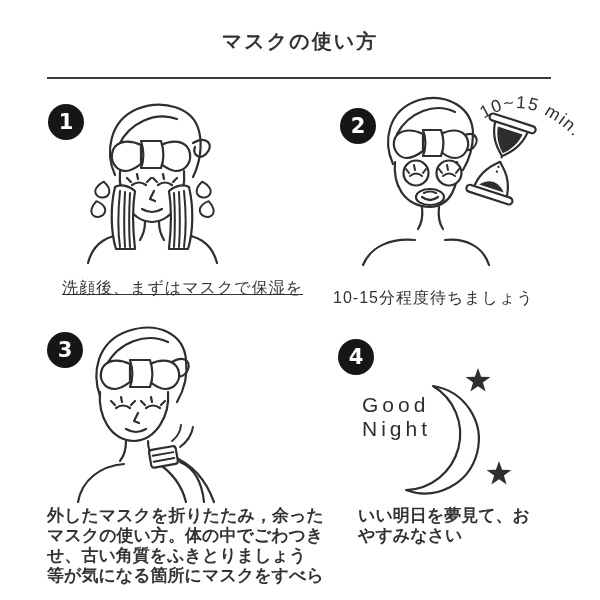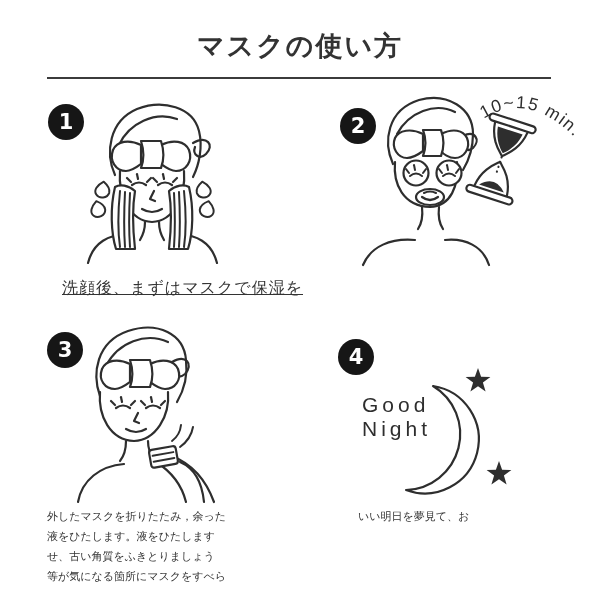--- a/index.html
+++ b/index.html
@@ -4,38 +4,38 @@
 <style>
   html,body{margin:0;padding:0;background:#fff;}
   .page{
     position:relative;width:600px;height:600px;overflow:hidden;
     background:var(--background,#ffffff);
     font-family:"Liberation Sans","DejaVu Sans",sans-serif;
     color:var(--ink,#333333);
   }
   .title{
     position:absolute;left:0;top:28px;width:600px;text-align:center;
-    font-size:27px;font-weight:600;letter-spacing:2px;color:var(--ink,#333333);
+    font-size:20px;font-weight:600;letter-spacing:2px;color:var(--ink,#333333);
   }
   .divider{
     position:absolute;left:47px;top:77px;width:504px;height:2px;
     background:var(--divider,#3b3b3b);
   }
   .badge{
     position:absolute;width:36px;height:36px;border-radius:50%;
     background:var(--badge,#161616);color:#ffffff;
     display:flex;align-items:center;justify-content:center;
     font-family:"DejaVu Sans",sans-serif;font-weight:bold;font-size:21px;line-height:1;
   }
   .illus{position:absolute;}
   .cap{
     position:absolute;font-size:16px;line-height:20px;letter-spacing:1px;
     color:var(--ink,#3a3a3a);white-space:nowrap;
   }
-  .cap.block{font-size:11px;letter-spacing:0;}
+  .cap.block{font-size:17px;letter-spacing:0;font-weight:bold;}
   svg text{font-family:"Liberation Sans","DejaVu Sans",sans-serif;}
   .moonword{font-size:21px;letter-spacing:4px;fill:var(--stroke,#2e2e2e);}
 </style>
 </head>
 <body>
 
 <div class="page">
 
   <div class="title">マスクの使い方</div>
   <div class="divider"></div>
@@ -145,20 +145,21 @@
         <path d="M-13,-30 C-11,-16 -3,-9 0,-6 C3,-9 11,-16 13,-30 Z" fill="#2e2e2e" stroke="none"></path>
         <path d="M-13,31 Q0,17 13,31 Z" fill="#2e2e2e" stroke="none"></path>
         <path d="M0,-2 L0,15" stroke-width="2" stroke-dasharray="0.5,4.5"></path>
       </g>
       <path id="timer-arc" d="M147,32 Q198,-2 251,62" stroke="none" fill="none"></path>
     </g>
     <text font-size="17.5" letter-spacing="1.5" fill="#2e2e2e">
       <textPath href="#timer-arc" startOffset="2">10~15 min.</textPath>
     </text>
   </svg>
+  <div class="cap" style="left:333px;top:288px;">10-15分程度待ちましょう</div>
 
   <div class="badge" style="left:47px;top:332px;">
     <span>3</span>
   </div>
   <svg class="illus" style="left:68px;top:316px;" width="195" height="188" viewBox="0 0 195 188">
     <g stroke="#2e2e2e" stroke-width="2.2" fill="none" stroke-linecap="round" stroke-linejoin="round">
       <path d="M10,186 C14,164 32,150 56,148"></path>
       <path d="M112,146 C126,152 134,166 136,186"></path>
       <path d="M58,125 C58,133 56,140 52,145"></path>
       <path d="M80,125 C80,132 82,138 86,142"></path>
@@ -195,32 +196,33 @@
         <path d="M85,144 L106,144" stroke-width="2"></path>
       </g>
       <g stroke-width="2">
         <path d="M112,131 Q123,123 125,111"></path>
         <path d="M104,125 Q112,119 113,109"></path>
       </g>
     </g>
   </svg>
   <div class="cap block" style="left:47px;top:506px;">
     <div>外したマスクを折りたたみ，余った</div>
-    <div>液をひたします。液をひたします</div>
+    <div>マスクの使い方。体の中でごわつき</div>
     <div>せ、古い角質をふきとりましょう</div>
     <div>等が気になる箇所にマスクをすべら</div>
   </div>
 
   <div class="badge" style="left:338px;top:339px;">
     <span>4</span>
   </div>
   <svg class="illus" style="left:352px;top:340px;" width="210" height="160" viewBox="0 0 210 160">
     <path d="M81,46 A54,54 0 1 1 54,150 A56,56 0 0 0 81,46 Z" stroke="#2e2e2e" stroke-width="2.2" fill="none" stroke-linecap="round" stroke-linejoin="round"></path>
     <text class="moonword" x="10" y="72">Good</text>
     <text class="moonword" x="10" y="96">Night</text>
     <polygon fill="#2e2e2e" transform="translate(126,41)" points="0,-13 3.1,-4.2 12.4,-4 4.9,1.6 7.6,10.5 0,5.2 -7.6,10.5 -4.9,1.6 -12.4,-4 -3.1,-4.2"></polygon>
     <polygon fill="#2e2e2e" transform="translate(147,134)" points="0,-13 3.1,-4.2 12.4,-4 4.9,1.6 7.6,10.5 0,5.2 -7.6,10.5 -4.9,1.6 -12.4,-4 -3.1,-4.2"></polygon>
   </svg>
   <div class="cap block" style="left:358px;top:506px;">
     <div>いい明日を夢見て、お</div>
+    <div>やすみなさい</div>
   </div>
 
 </div>
 
 </body></html>

